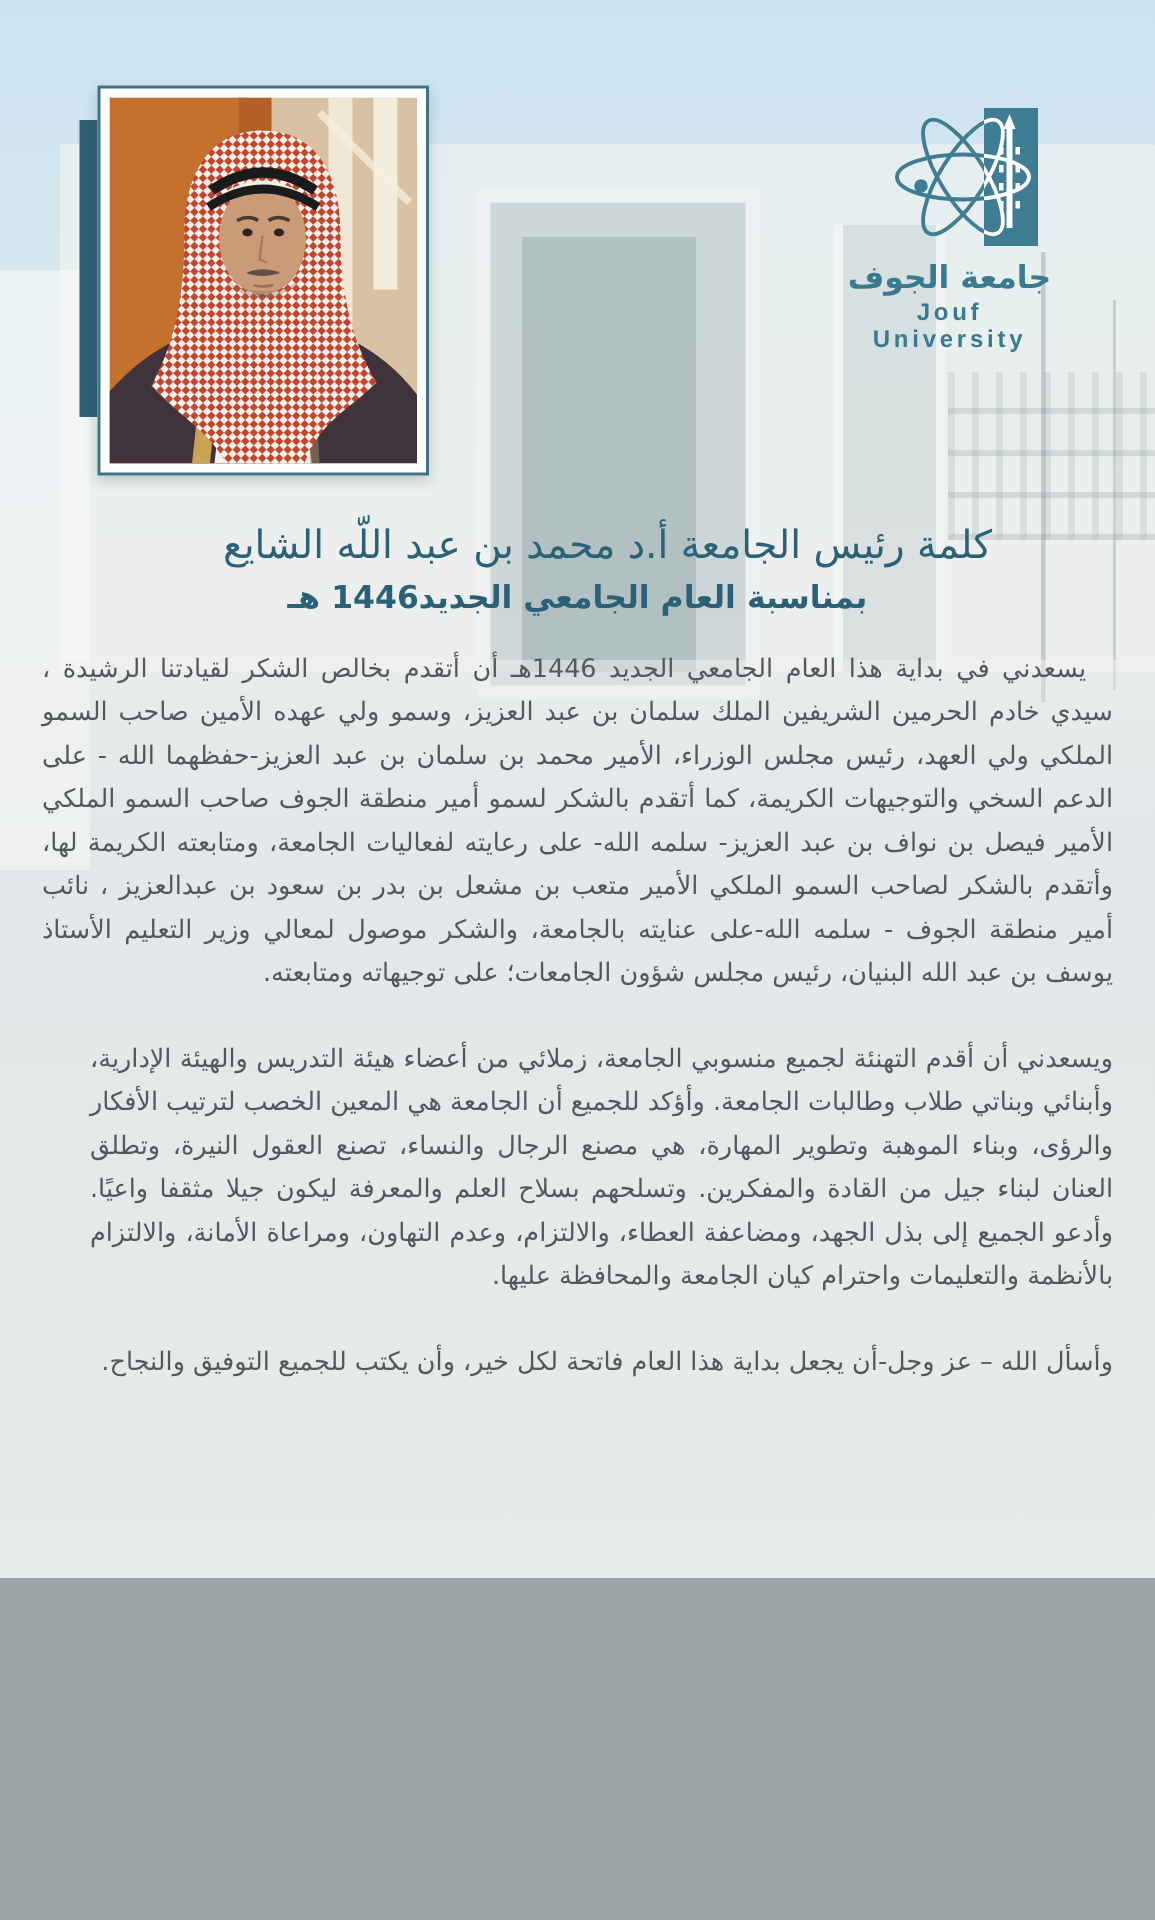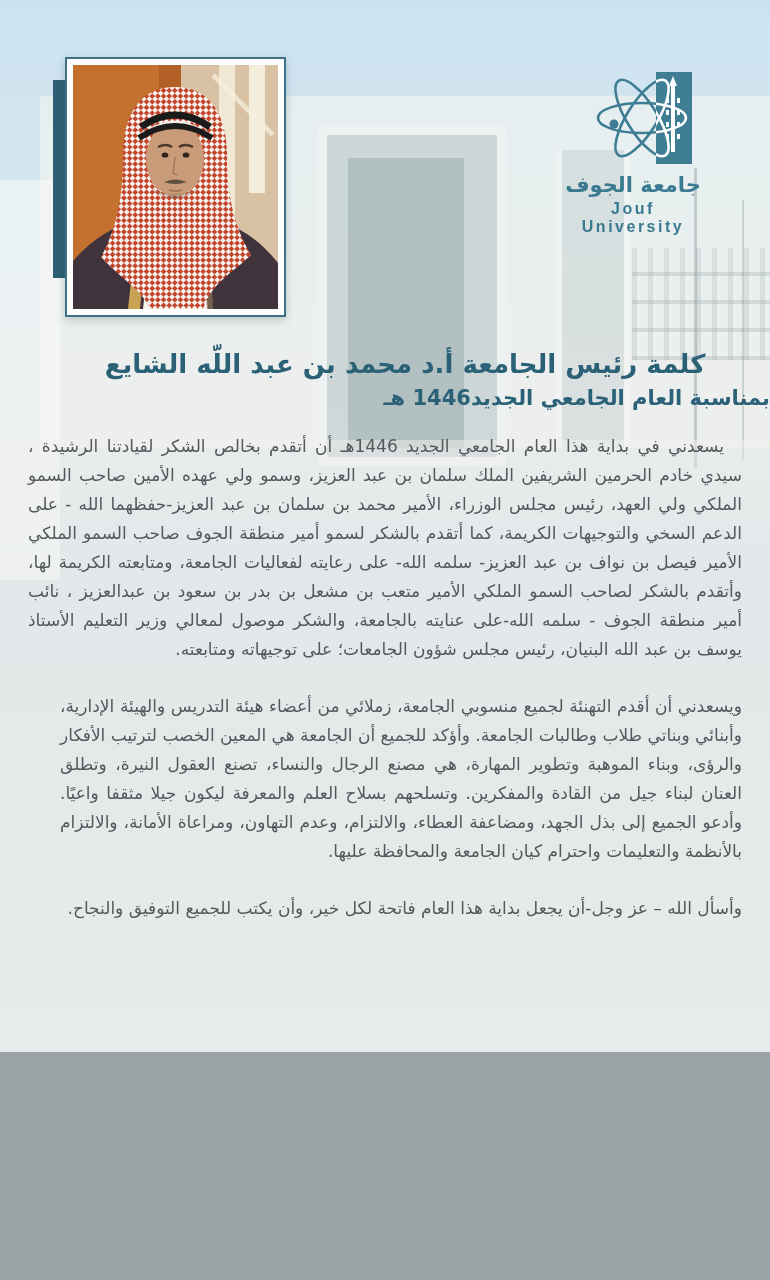--- a/index.html
+++ b/index.html
@@ -37,22 +37,22 @@
 
   
   .logo-group{position:absolute;right:62px;top:72px;width:150px;text-align:center;}
   .logo-mark{display:block;margin:0 0 6px auto;width:128px;height:96px;}
   .logo-ar{font-size:21px;font-weight:bold;color:#3a7a90;direction:rtl;line-height:1.1;}
   .logo-en{font-size:16px;font-weight:bold;color:#3a7a90;letter-spacing:2.5px;
     font-family:"Liberation Sans",sans-serif;margin-top:3px;}
 
   
   .title-block{position:absolute;left:0;right:0;top:348px;text-align:center;direction:rtl;color:#2b6177;}
-  .title-line1{font-size:26px;font-weight:bold;line-height:1.3;padding-left:40px;}
-  .title-line2{font-size:21px;font-weight:bold;margin-top:4px;text-align:right;}
+  .title-line1{font-size:26px;font-weight:normal;line-height:1.3;padding-left:40px;}
+  .title-line2{font-size:21px;font-weight:bold;margin-top:4px;}
 
   
   .body-block{position:absolute;left:28px;right:28px;top:432px;direction:rtl;
     text-align:justify;color:#54585b;font-size:17px;line-height:29px;}
   .body-block p{margin:0;}
   .body-block p + p{margin-top:28px;margin-left:32px;}
   .p-indent{text-indent:18px;}
 
   
   .footer{position:absolute;left:0;right:0;top:1244px;display:flex;justify-content:center;

